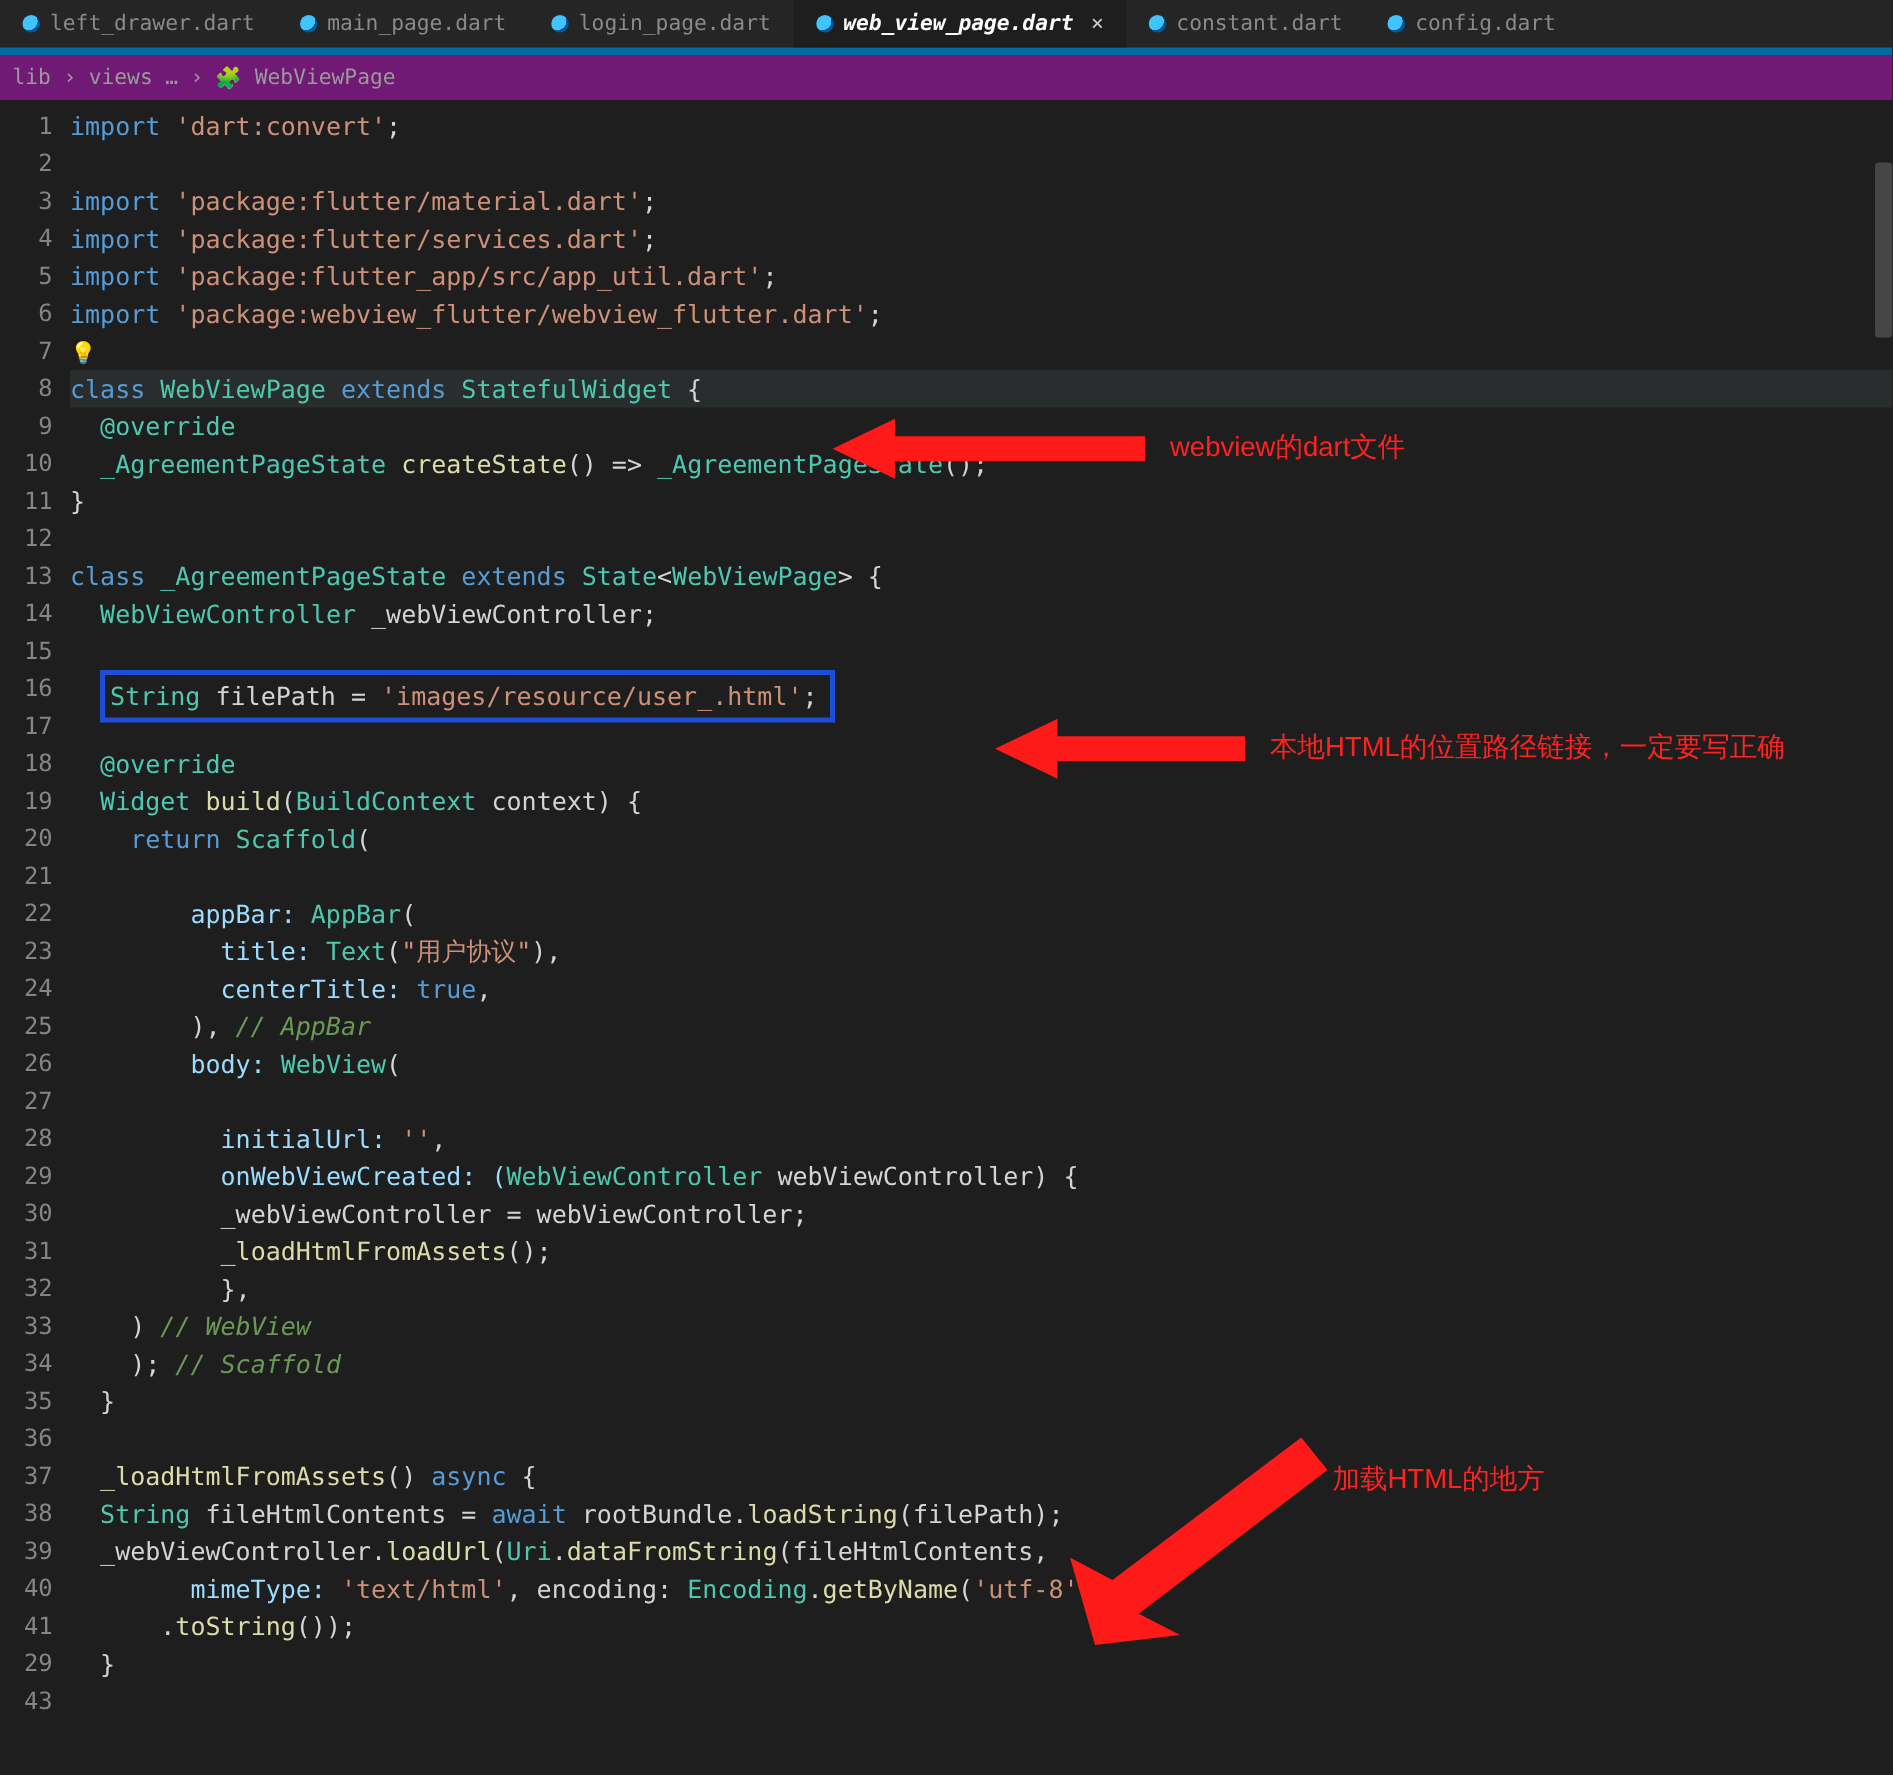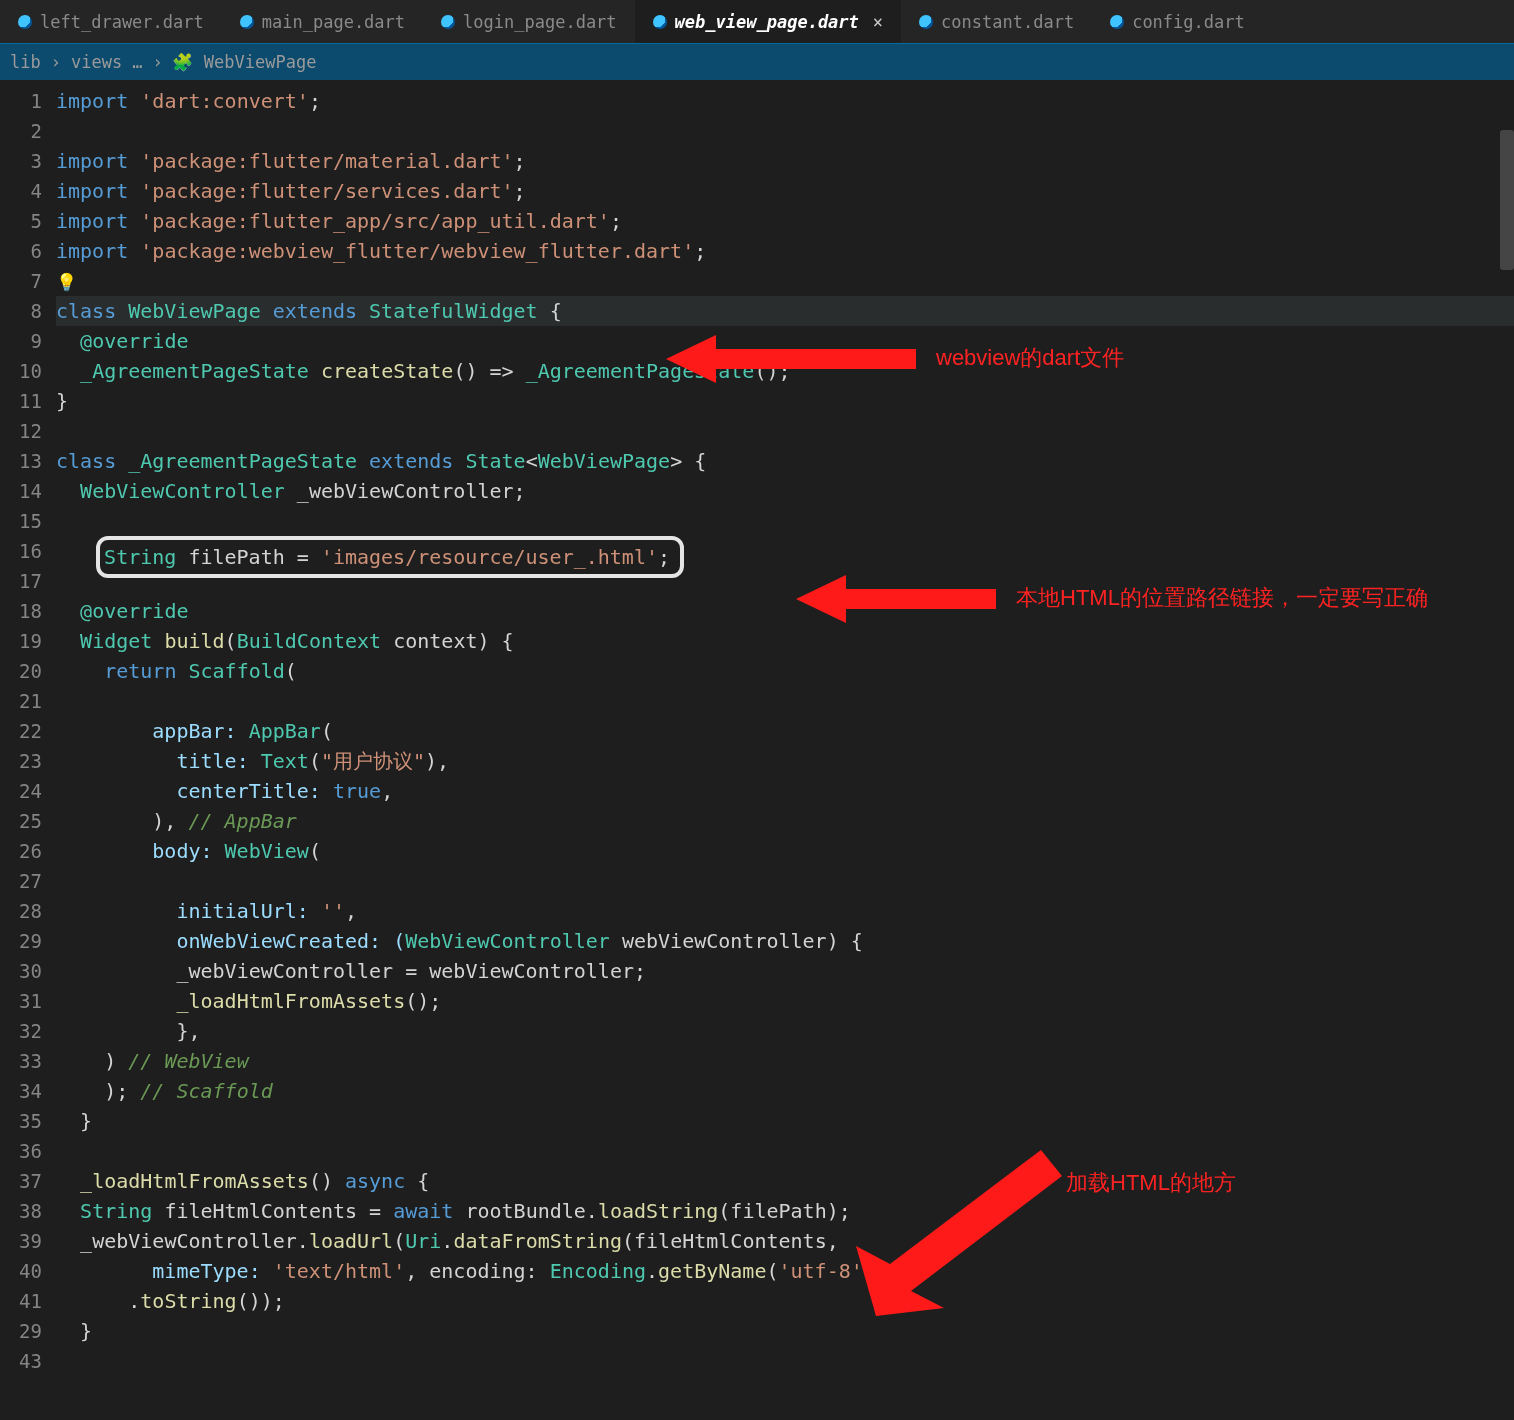--- a/index.html
+++ b/index.html
@@ -1,39 +1,39 @@
 <!DOCTYPE html>
 <html><head>
 <meta charset="utf-8">
 <style>
   * { margin:0; padding:0; box-sizing:border-box; }
   html,body { width:1514px; height:1420px; background:#1e1e1e; font-family:Menlo,Consolas,monospace; font-size:20px; color:#d4d4d4; overflow:hidden; }
-  .tabs { display:flex; height:44px; background:#252526; border-bottom:1px solid #0369a1; align-items:stretch; }
+  .tabs { display:flex; height:44px; background:#252526; border-bottom:6px solid #0369a1; align-items:stretch; }
   .tab  { display:flex; align-items:center; gap:8px; padding:0 18px; color:#8a8a8a; font-size:17px; cursor:pointer; position:relative; }
   .tab.active { background:#1e1e1e; color:#fff; font-weight:bold; font-style:italic; }
   .tab .dart-ico { width:14px; height:14px; border-radius:50%; background:radial-gradient(circle at 35% 35%,#40c4ff 0 55%,#01579b 56%); flex:0 0 auto; }
   .tab .close   { font-weight:normal; font-style:normal; margin-left:6px; color:#ccc; }
-  .crumbs { height:36px; display:flex; align-items:center; gap:10px; padding:0 10px; color:#9a9a9a; font-size:17px; background:#0c4a6e; }
+  .crumbs { height:36px; display:flex; align-items:center; gap:10px; padding:0 10px; color:#9a9a9a; font-size:17px; background:#701a75; }
   .crumb-ico { font-size:17px; }
   .editor-wrap { display:flex; height:calc(1420px - 80px); }
   .gutter { width:56px; padding:6px 0; text-align:right; color:#858585; font-size:19px; user-select:none; }
   .gutter div { height:30px; padding-right:14px; line-height:30px; }
   .code  { flex:1; padding:6px 0; position:relative; }
   .line  { height:30px; line-height:30px; white-space:pre; font-size:20px; }
   .line.hl { background:#2a2d2e; }
   
   .k  { color:#569cd6; }          
   .ty { color:#4ec9b0; }          
   .fn { color:#dcdcaa; }          
   .s  { color:#ce9178; }          
   .c  { color:#6a9955; font-style:italic; } 
   .meta{color:#4ec9b0; }
   .pale{color:#9cdcfe;}
   .bulb { color:#ffcc00; font-size:17px; }
-  .pink-box { border:4px solid #e5e5e5; border-radius:12px; padding:2px 10px 2px 4px; display:inline-block;margin-left:16px; }
+  .pink-box { border:4px solid #1d4ed8; border-radius:0; padding:2px 10px 2px 4px; display:inline-block; }
   
   .overlay { position:absolute; pointer-events:none;margin-top:44px; }
   .callout-text { color:#ff2222; font-size:22px; font-family:"PingFang SC","Microsoft YaHei",sans-serif; font-weight:500; }
   svg.arrow path { fill:#ff1a1a; }
   .scroll-thumb { position:absolute; right:0; top:50px; width:14px; height:140px; background:#454545; border-radius:3px; }
 </style>
 </head>
 <body>
 
 <div class="tabs">

